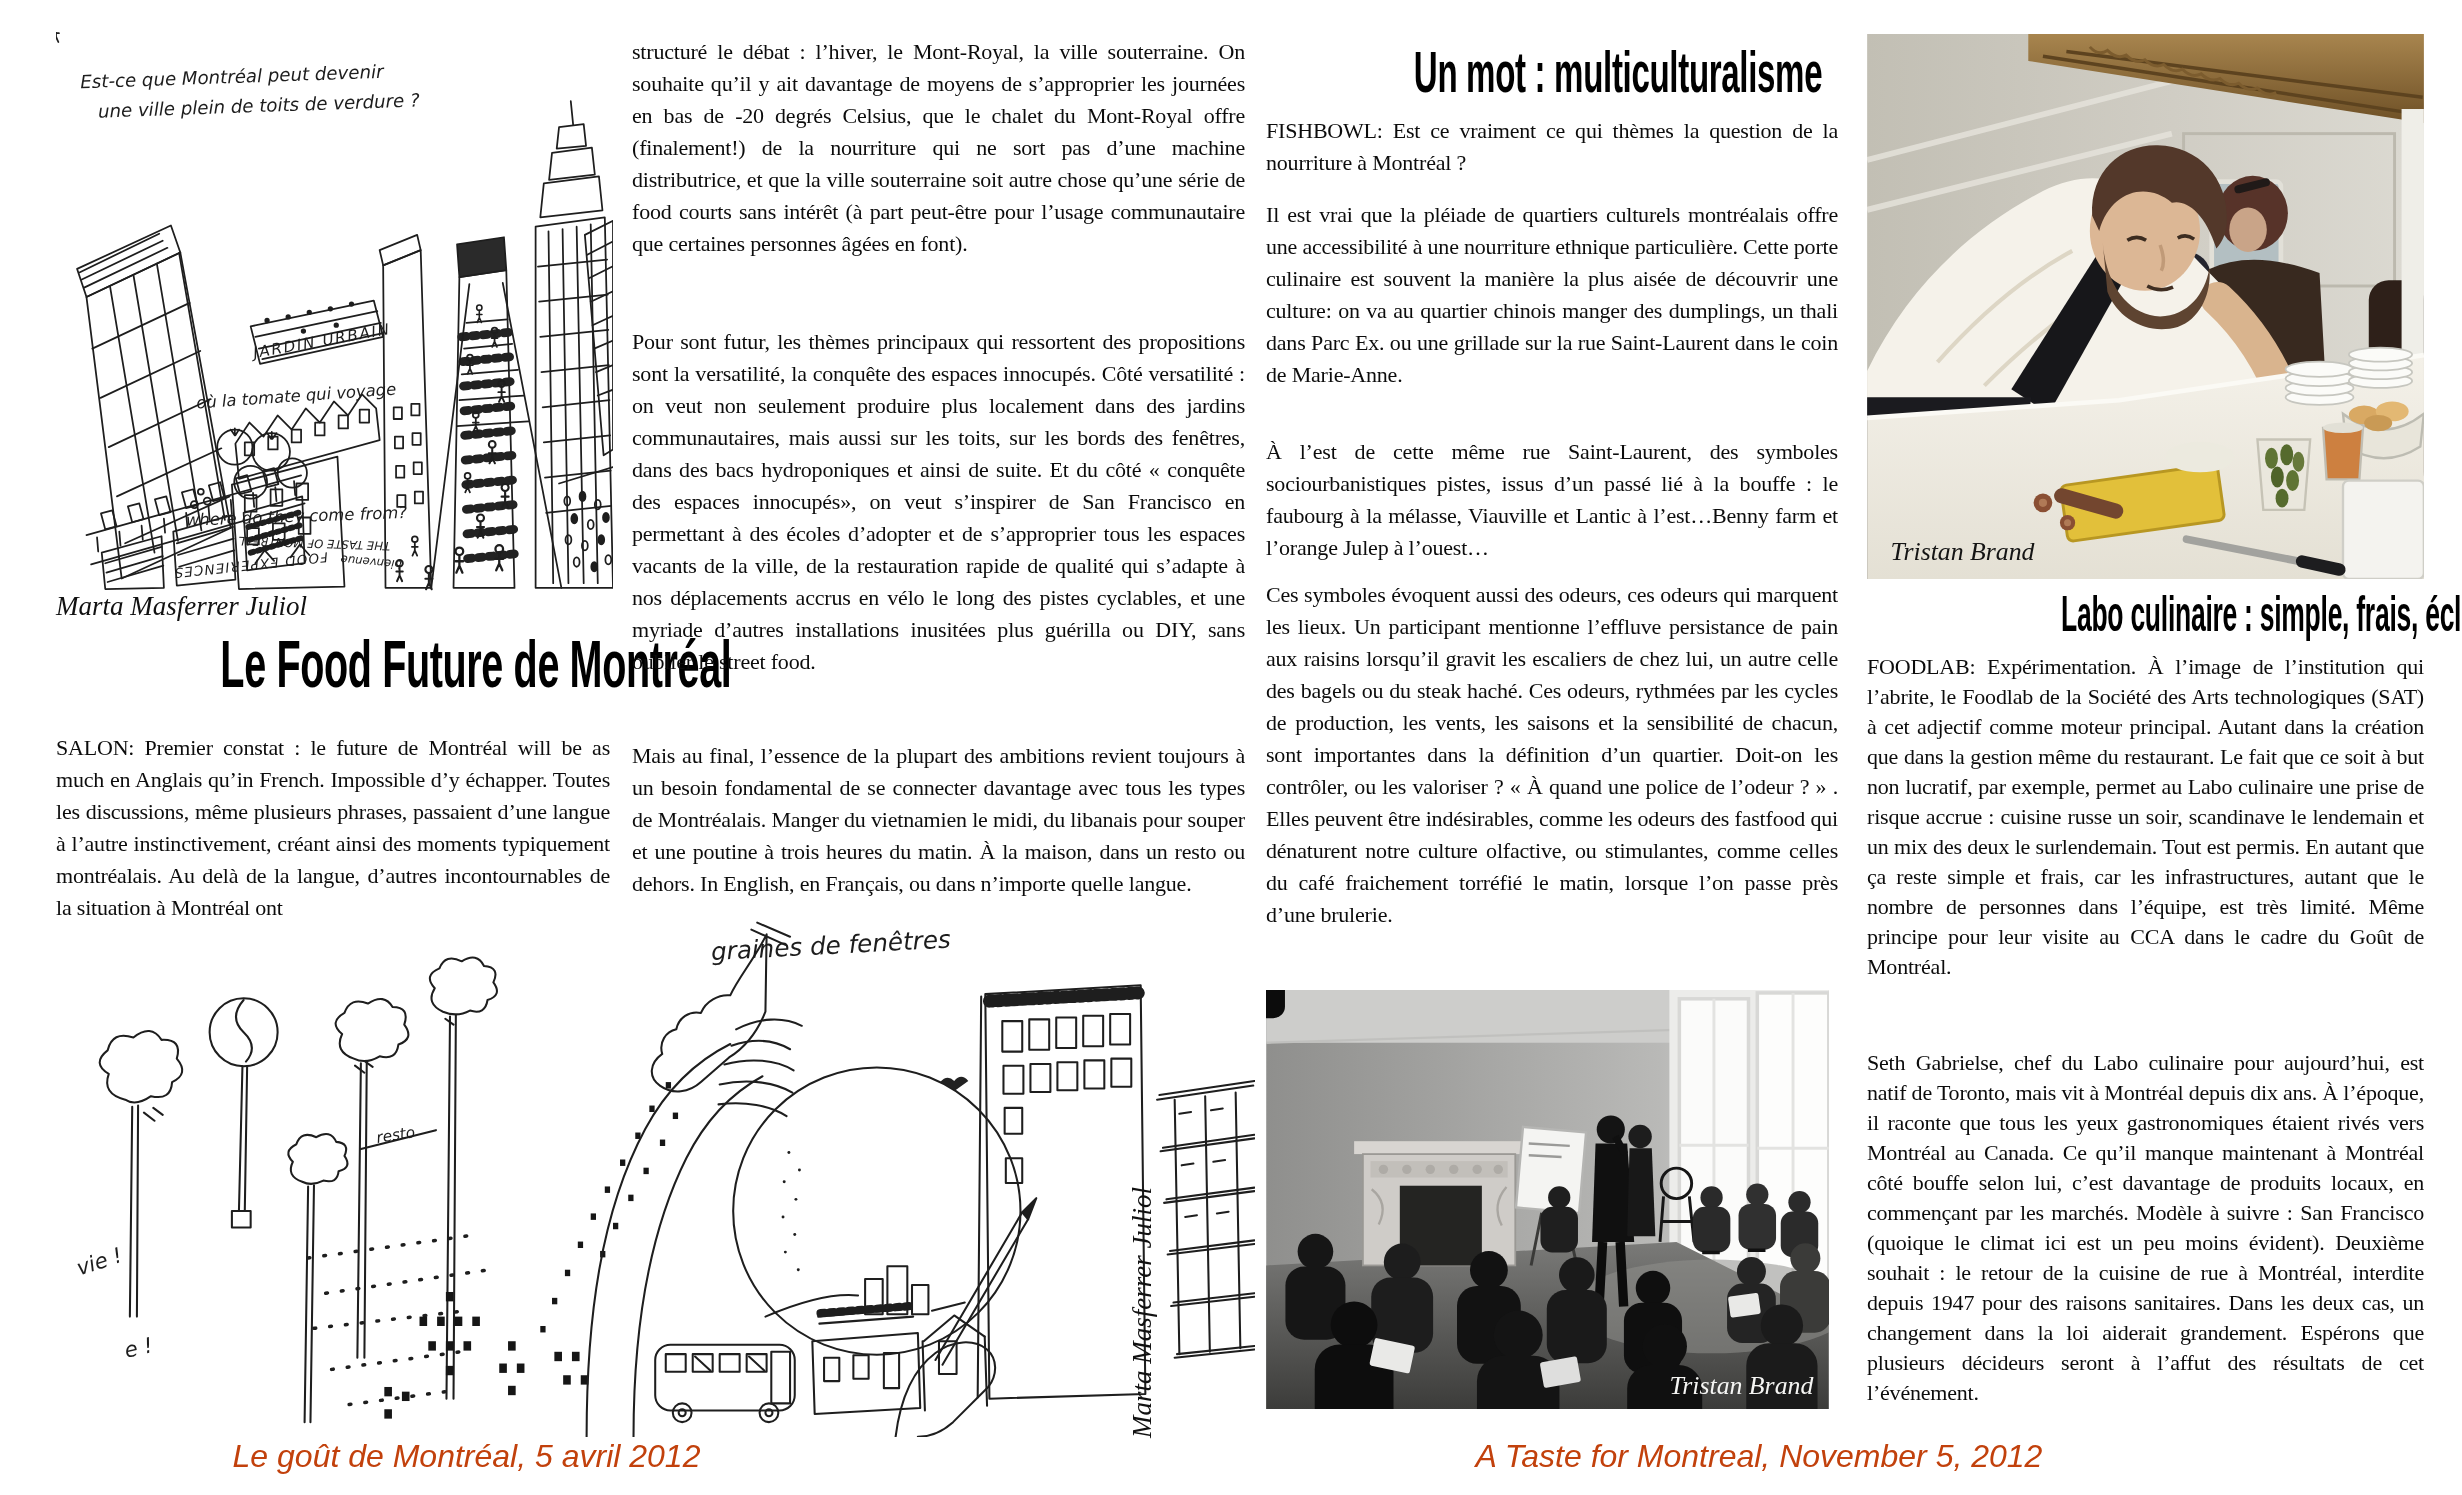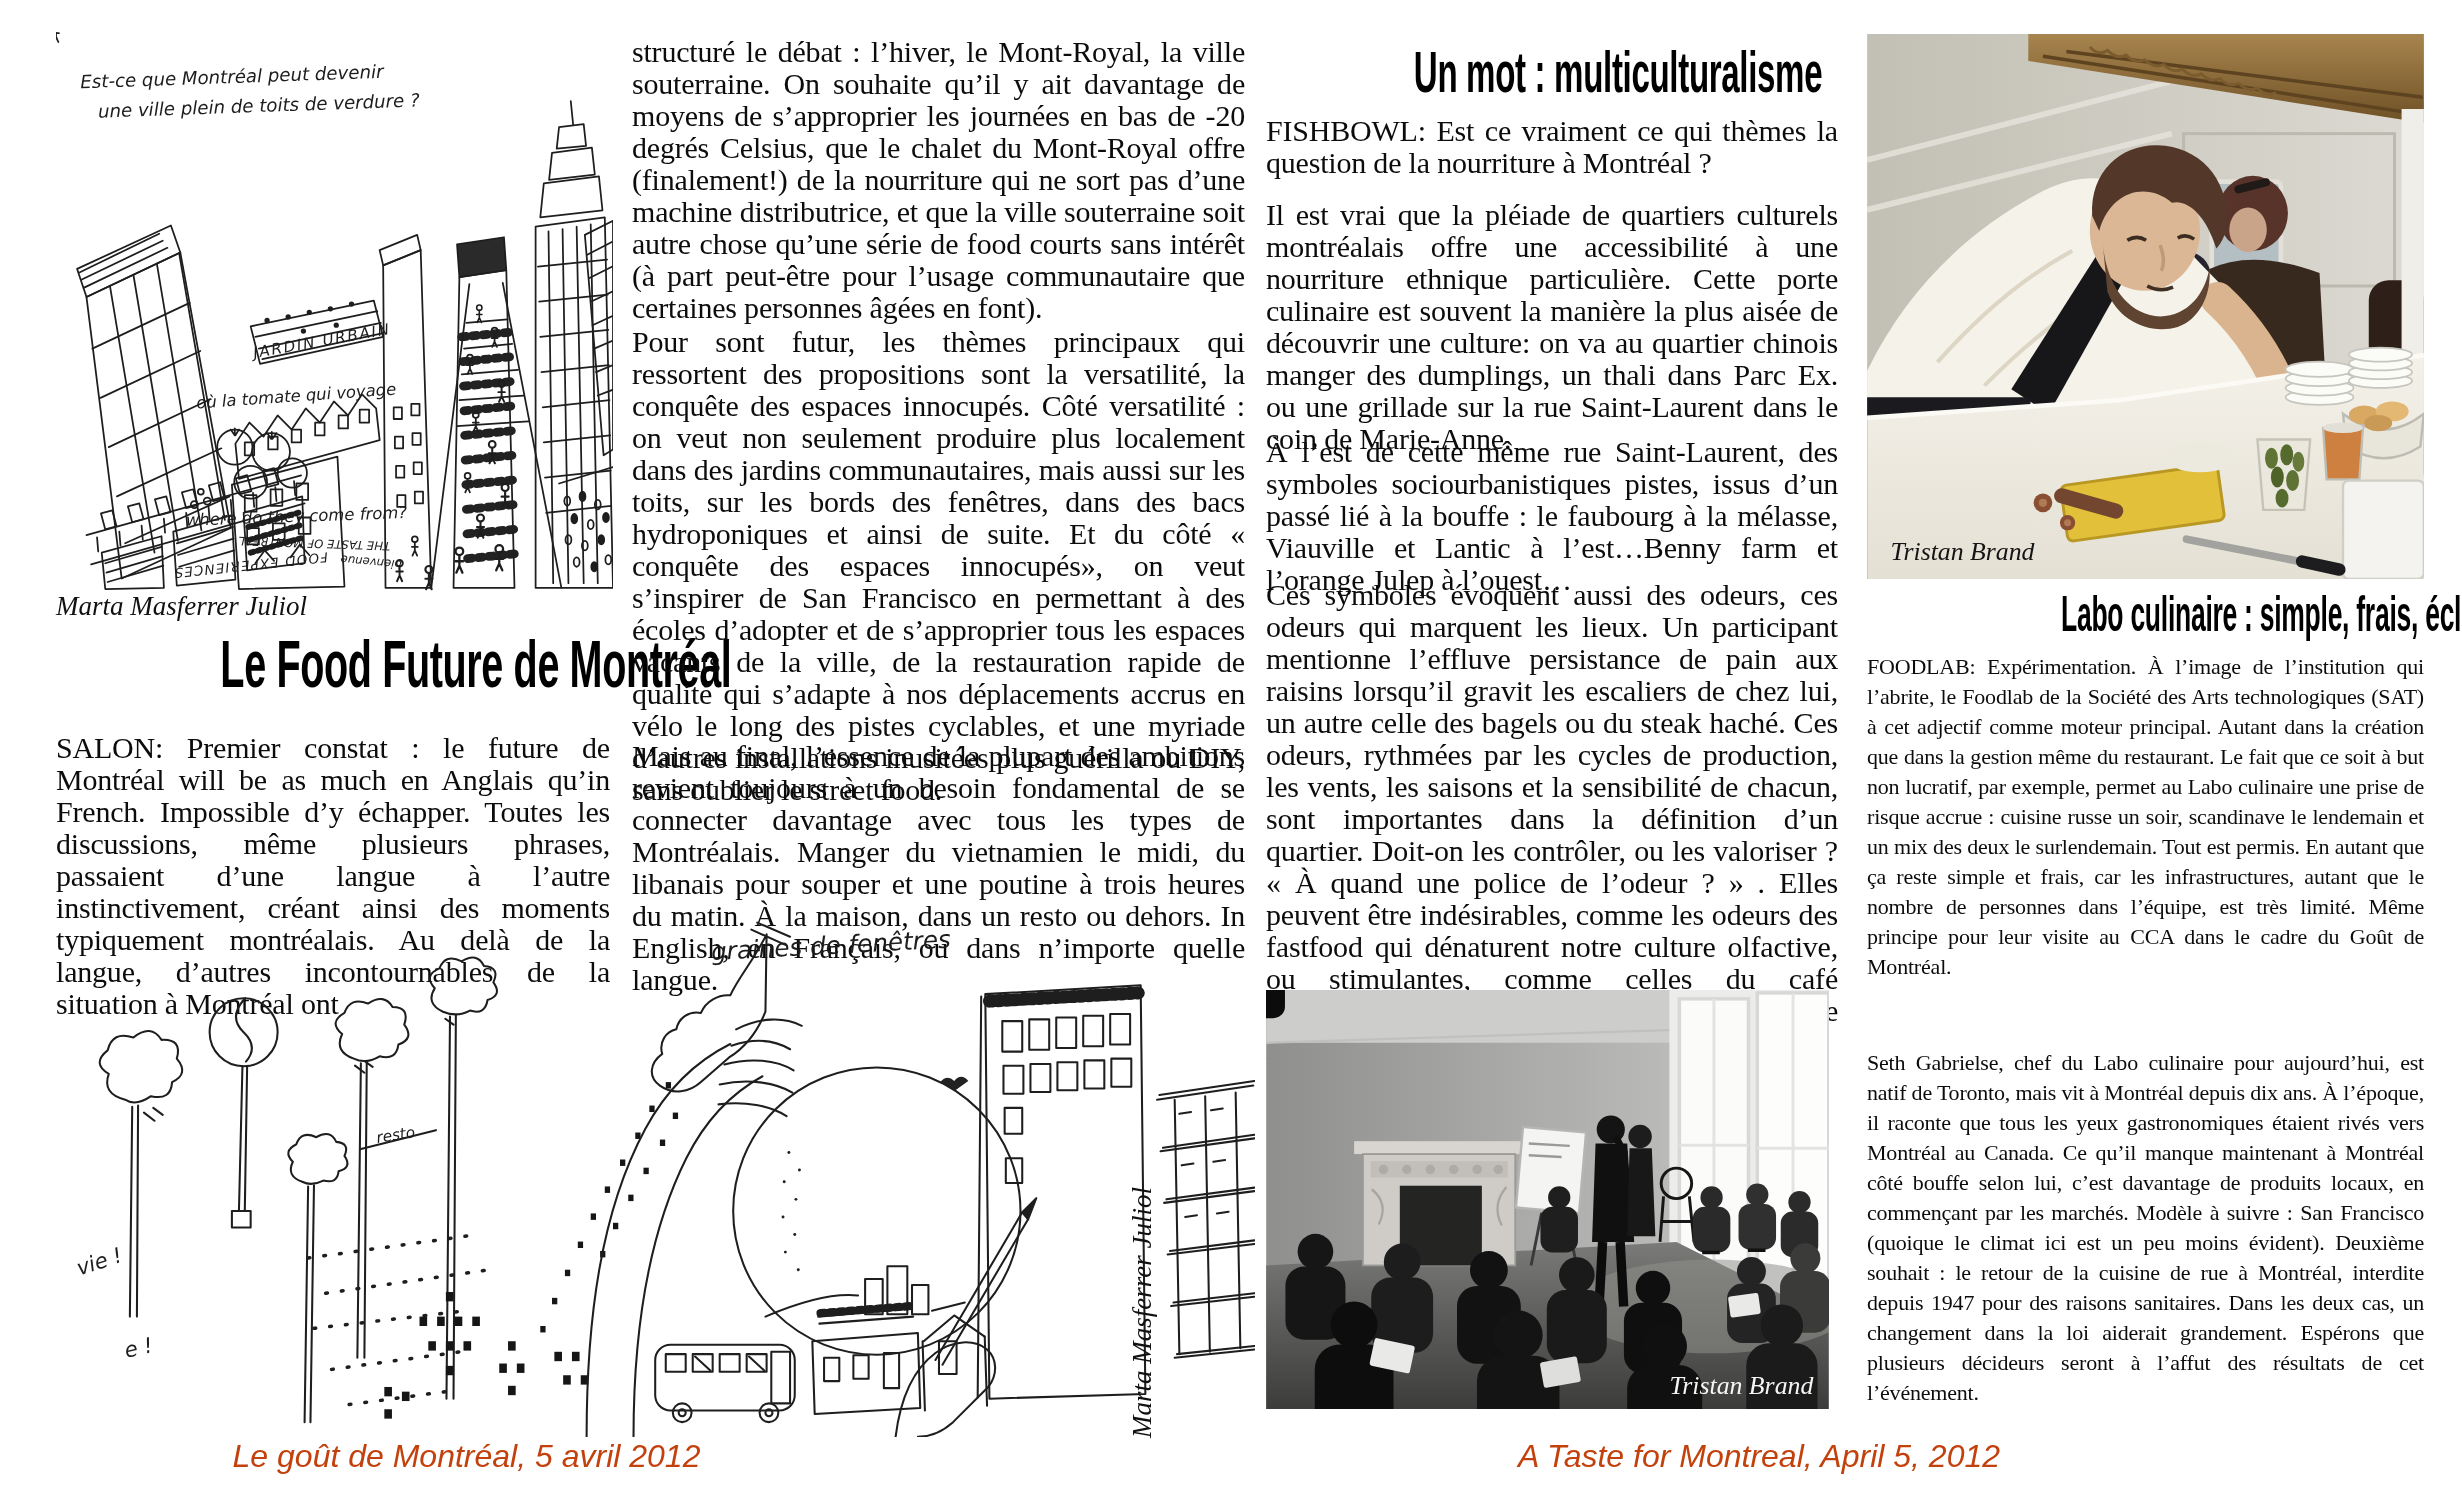--- a/index.html
+++ b/index.html
@@ -1,19 +1,19 @@
 <!DOCTYPE html>
 <html style="font-size:9.4px"><head>
 <meta charset="utf-8">
 <style>
   html,body{margin:0;padding:0;background:#e8e8e8;}
   .page{position:relative;width:2462px;height:1495px;background:#ffffff;overflow:hidden;
         font-family:"Liberation Serif",serif;color:#0c0c0c;}
   .abs{position:absolute;}
-  .body{font-size:30px;line-height:32px;text-align:justify;letter-spacing:-0.2px;}
+  .body{font-size:22px;line-height:32px;text-align:justify;letter-spacing:-0.2px;}
   .body4{font-size:22px;line-height:30px;}
   .headline{font-family:"Liberation Sans",sans-serif;font-weight:700;text-align:center;
             white-space:nowrap;color:#000;}
   .headline .hx{display:inline-block;transform-origin:50% 50%;letter-spacing:-0.01em;}
   .credit{font-style:italic;font-size:27px;color:#111;}
   .vert{transform:rotate(-90deg);transform-origin:0 0;white-space:nowrap;}
   .footer-caption{font-family:"Liberation Sans",sans-serif;font-style:italic;font-size:32px;
                   color:#c2410c;text-align:center;}
   .hw{font-family:"DejaVu Sans",sans-serif;font-style:italic;fill:#1d1d1d;}
   .pcredit{font-family:"Liberation Serif",serif;font-style:italic;}
@@ -597,16 +597,16 @@
     <text x="40" y="898" font-size="44" fill="#141414" class="pcredit">Tristan Brand</text>
   </svg>
 
   <div class="headline abs" style="left:1867px;top:585px;width:557px;font-size:50px">
     <span class="hx" style="transform:scaleX(0.53)">Labo culinaire : simple, frais, éclaté</span>
   </div>
   <div class="body body4 abs" style="left:1867px;top:652px;width:557px">FOODLAB: Expérimentation. À l’image de l’institution qui l’abrite, le Foodlab de la Société des Arts technologiques (SAT) à cet adjectif comme moteur principal. Autant dans la création que dans la gestion même du restaurant. Le fait que ce soit à but non lucratif, par exemple, permet au Labo culinaire une prise de risque accrue : cuisine russe un soir, scandinave le lendemain et un mix des deux le surlendemain. Tout est permis. En autant que ça reste simple et frais, car les infrastructures, autant que le nombre de personnes dans l’équipe, est très limité. Même principe pour leur visite au CCA dans le cadre du Goût de Montréal.</div>
   <div class="body body4 abs" style="left:1867px;top:1048px;width:557px">Seth Gabrielse, chef du Labo culinaire pour aujourd’hui, est natif de Toronto, mais vit à Montréal depuis dix ans. À l’époque, il raconte que tous les yeux gastronomiques étaient rivés vers Montréal au Canada. Ce qu’il manque maintenant à Montréal côté bouffe selon lui, c’est davantage de produits locaux, en commençant par les marchés. Modèle à suivre : San Francisco (quoique le climat ici est un peu moins évident). Deuxième souhait : le retour de la cuisine de rue à Montréal, interdite depuis 1947 pour des raisons sanitaires. Dans les deux cas, un changement dans la loi aiderait grandement. Espérons que plusieurs décideurs seront à l’affut des résultats de cet l’événement.</div>
 
   <div class="footer-caption abs" style="left:56px;top:1438px;width:821px">Le goût de Montréal, 5 avril 2012</div>
-  <div class="footer-caption abs" style="left:1425px;top:1438px;width:668px">A Taste for Montreal, April 5, 2012</div>
+  <div class="footer-caption abs" style="left:1425px;top:1438px;width:668px">A Taste for Montreal, November 5, 2012</div>
 
 </div>
 
 
 </body></html>

